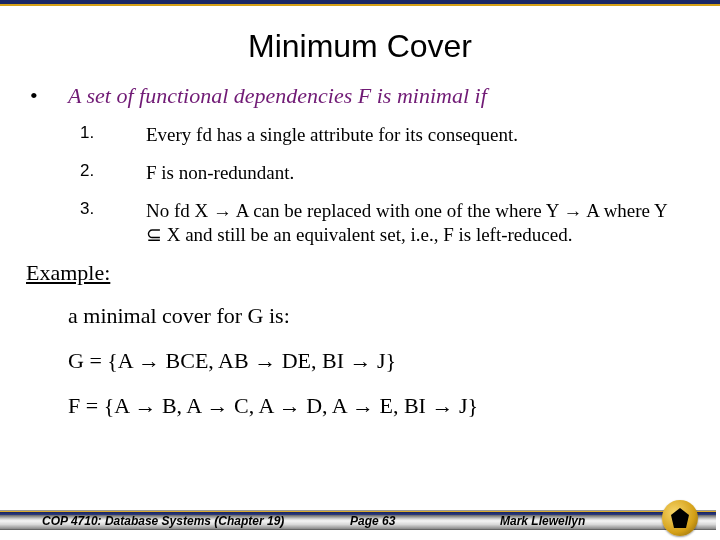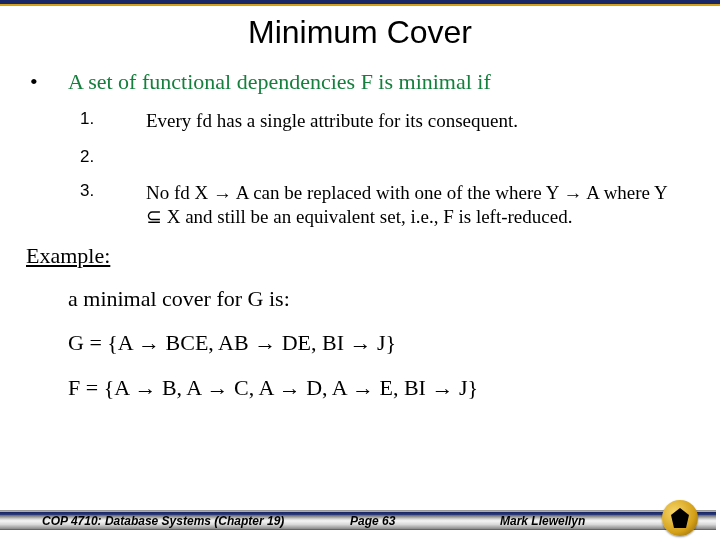--- a/index.html
+++ b/index.html
@@ -14,42 +14,43 @@
   .topbar {
     height: 6px;
     background: linear-gradient(to bottom, #1a2766, #1a2766 60%, #d4a017 60%, #d4a017);
   }
   .title {
     text-align: center;
     font-family: Arial, Helvetica, sans-serif;
     font-size: 32px;
     font-weight: normal;
     color: #000;
-    margin-top: 8px;
+    margin-top: 22px;
     margin-bottom: 18px;
   }
   .content {
     padding: 0 24px 0 24px;
   }
   .bullet-row {
     display: flex;
     align-items: flex-start;
     margin-bottom: 14px;
   }
   .bullet {
     width: 44px;
     flex-shrink: 0;
     font-size: 22px;
     color: #000;
     padding-left: 6px;
   }
   .bullet-text {
     font-size: 22px;
-    color: #15803d;
+    color: #701a75;
     line-height: 1.2;
+    font-style: italic;
   }
   .num-list {
     padding-left: 56px;
   }
   .num-row {
     display: flex;
     align-items: flex-start;
     margin-bottom: 14px;
   }
   .num {
@@ -147,20 +148,21 @@
     <div class="bullet-text">A set of functional dependencies F is minimal if</div>
   </div>
 
   <div class="num-list">
     <div class="num-row">
       <div class="num">1.</div>
       <div class="num-text">Every fd has a single attribute for its consequent.</div>
     </div>
     <div class="num-row">
       <div class="num">2.</div>
+      <div class="num-text">F is non-redundant.</div>
     </div>
     <div class="num-row">
       <div class="num">3.</div>
       <div class="num-text">No fd X → A can be replaced with one of the where Y → A where Y ⊆ X and still be an equivalent set, i.e., F is left-reduced.</div>
     </div>
   </div>
 
   <div class="example-label">Example:</div>
 
   <div class="example-body">

